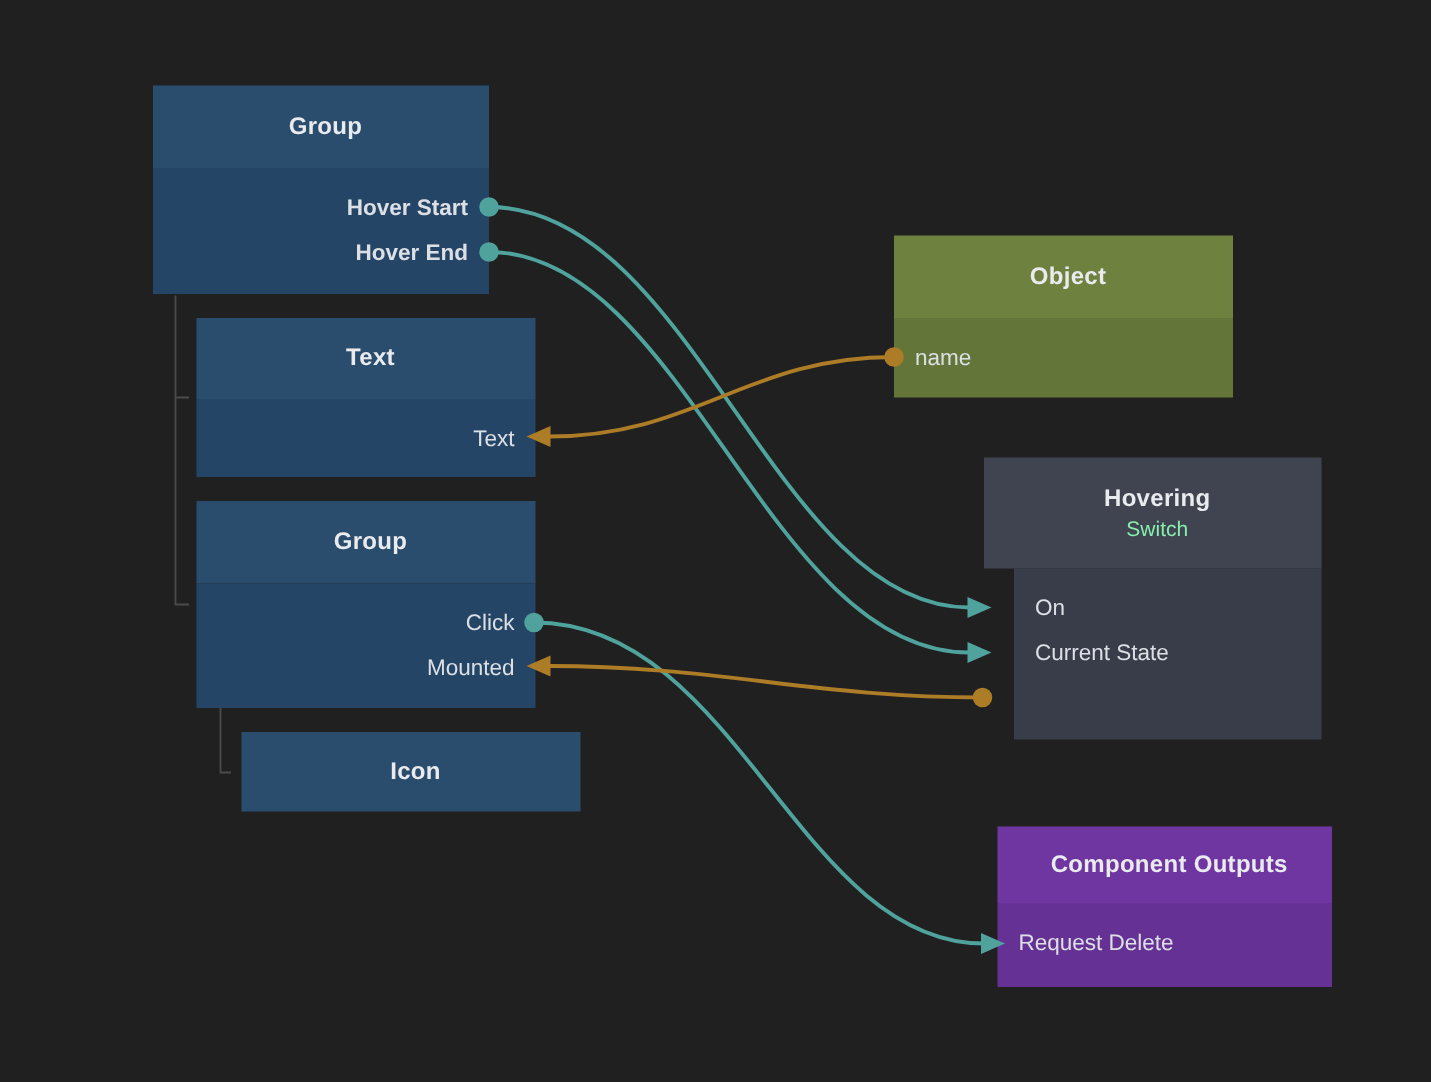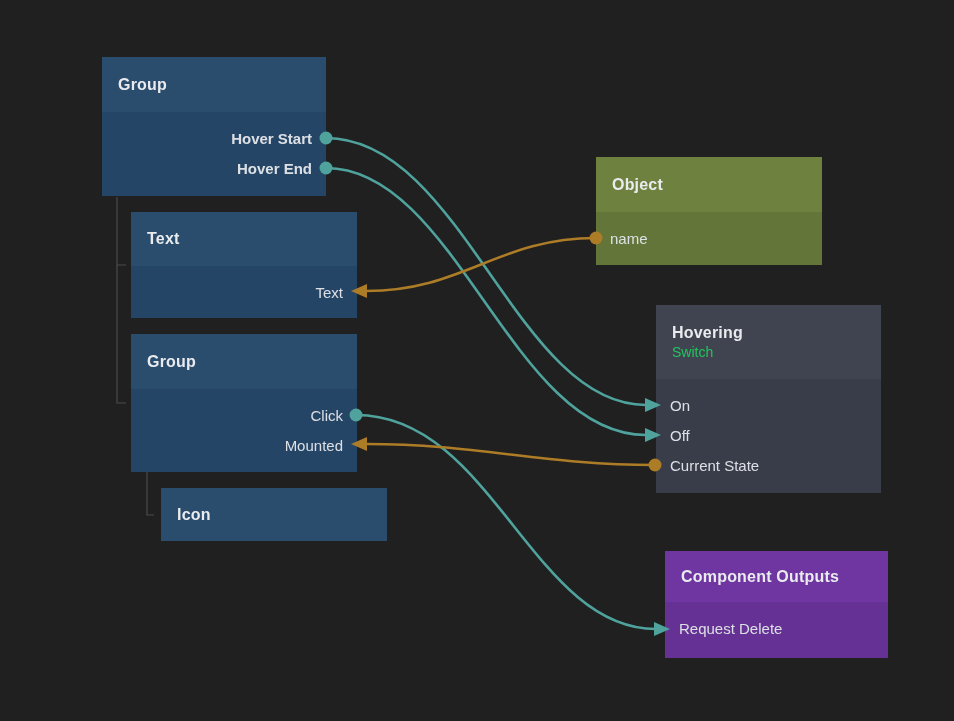--- a/index.html
+++ b/index.html
@@ -15,31 +15,32 @@
     box-sizing:border-box;
     color:#e8eaed;
   }
   .node-header{
     box-sizing:border-box;
     display:flex;
     flex-direction:column;
     justify-content:center;
     padding-left:16px;
     padding-right:10px;
+    text-align:center;
   }
   .node-title{
     font-size:16px;
     font-weight:600;
     letter-spacing:.2px;
     color:#e9ebee;
     white-space:nowrap;
   }
   .node-subtitle{
     font-size:14px;
-    color:#22c55e;
+    color:#86efac;
     margin-top:2px;
     white-space:nowrap;
   }
   .node-body{
     box-sizing:border-box;
     padding-top:11px;
   }
   .row{
     height:30px;
     display:flex;
@@ -126,26 +127,23 @@
         <span>name</span>
       </div>
     </div>
   </div>
 
   <div class="node gray" style="left:656px;top:305px;width:225px;height:188px;">
     <div class="node-header" style="height:74px;">
       <span class="node-title">Hovering</span>
       <span class="node-subtitle">Switch</span>
     </div>
-    <div class="node-body align-left" style="height:114px;">
+    <div class="node-body align-left" style="height:114px;margin-left:20px;">
       <div class="row">
         <span>On</span>
-      </div>
-      <div class="row">
-        <span>Off</span>
       </div>
       <div class="row">
         <span>Current State</span>
       </div>
     </div>
   </div>
 
   <div class="node purple" style="left:665px;top:551px;width:223px;height:75px;">
     <div class="node-header" style="height:51px;">
       <span class="node-title">Component Outputs</span>

